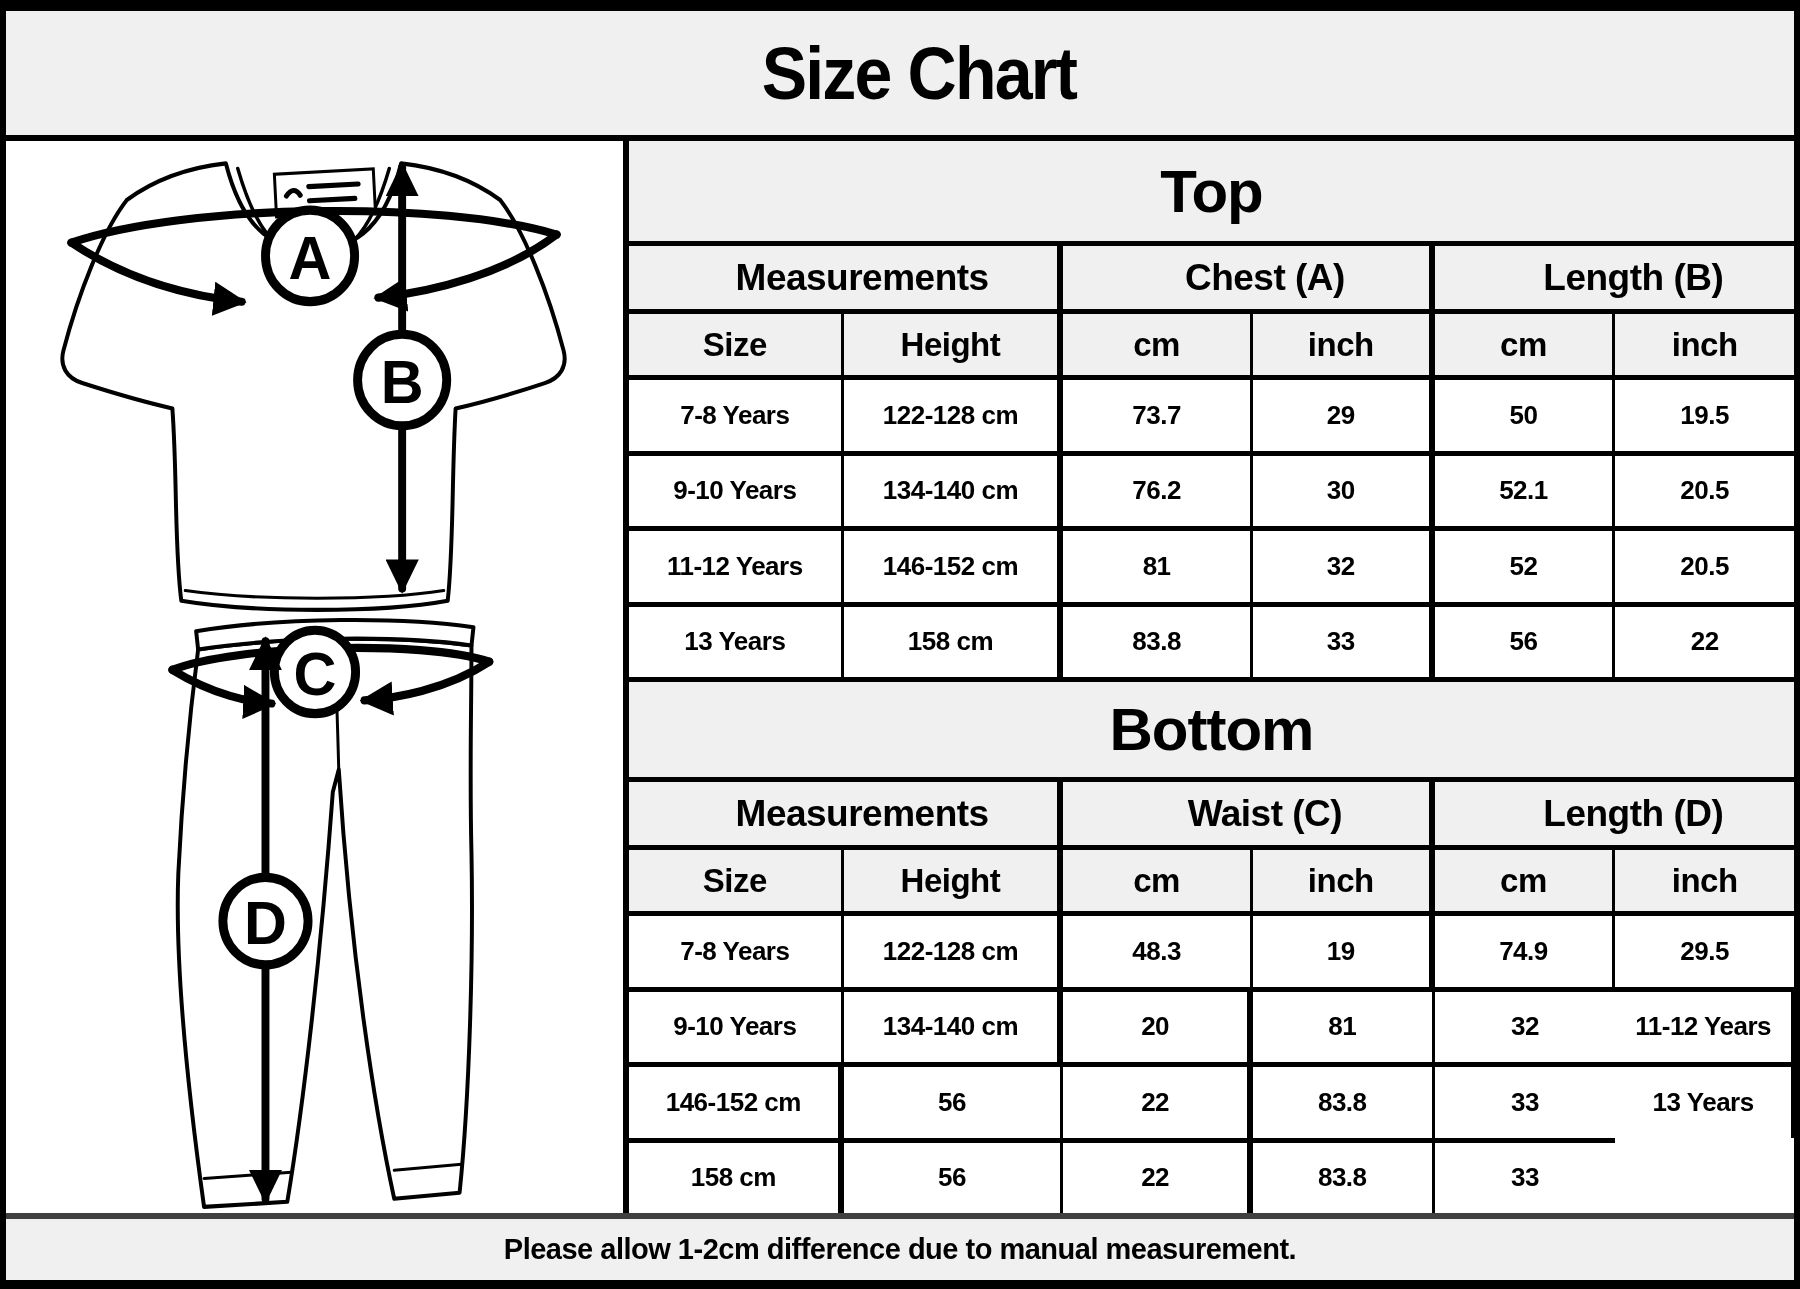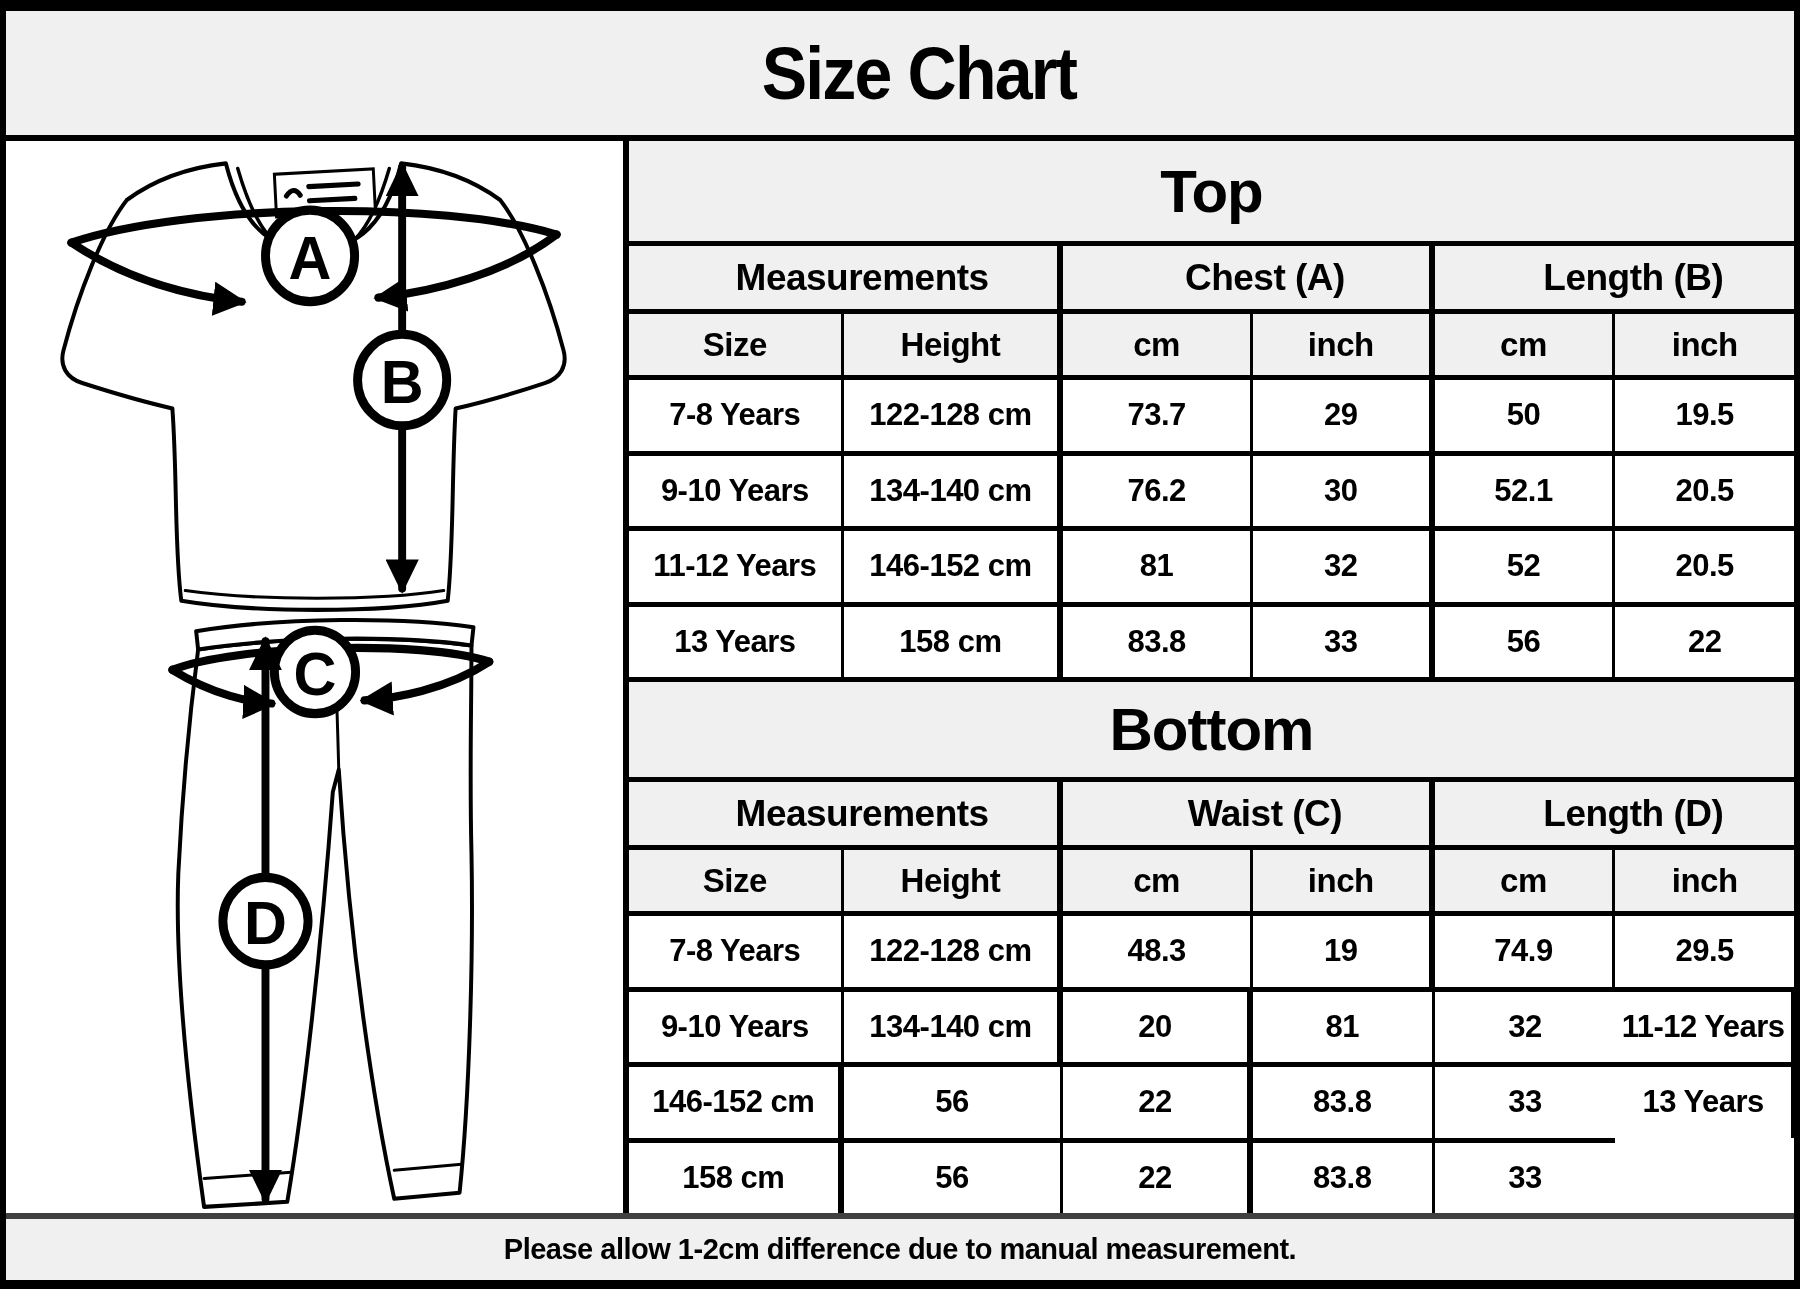--- a/index.html
+++ b/index.html
@@ -47,21 +47,21 @@
     white-space:nowrap;
     overflow:hidden;
   }
   .section-title{
     grid-column:1/-1;background:#f0f0f0;
     font-size:60px;letter-spacing:-1px;
   }
   .size-table.first .section-title{border-top:none;}
   .group{background:#f0f0f0;font-size:37px;padding-left:38px;}
   .sub{background:#f0f0f0;font-size:33px;text-align:right;}
-  .data{background:#fff;font-size:31px;}
+  .data{background:#fff;font-size:26px;}
   .g-span2{grid-column:span 2;}
   .b-major{border-right:6px solid #000;}
   .b-minor{border-right:3px solid #000;}
   .footer{
     flex:0 0 67px;height:67px;
     background:#f0f0f0;border-top:6px solid #404040;
     display:flex;align-items:center;justify-content:center;
     font-size:29px;font-weight:bold;letter-spacing:-.5px;
   }
   .sketch{stroke:#000;fill:none;stroke-linecap:round;stroke-linejoin:round;}

